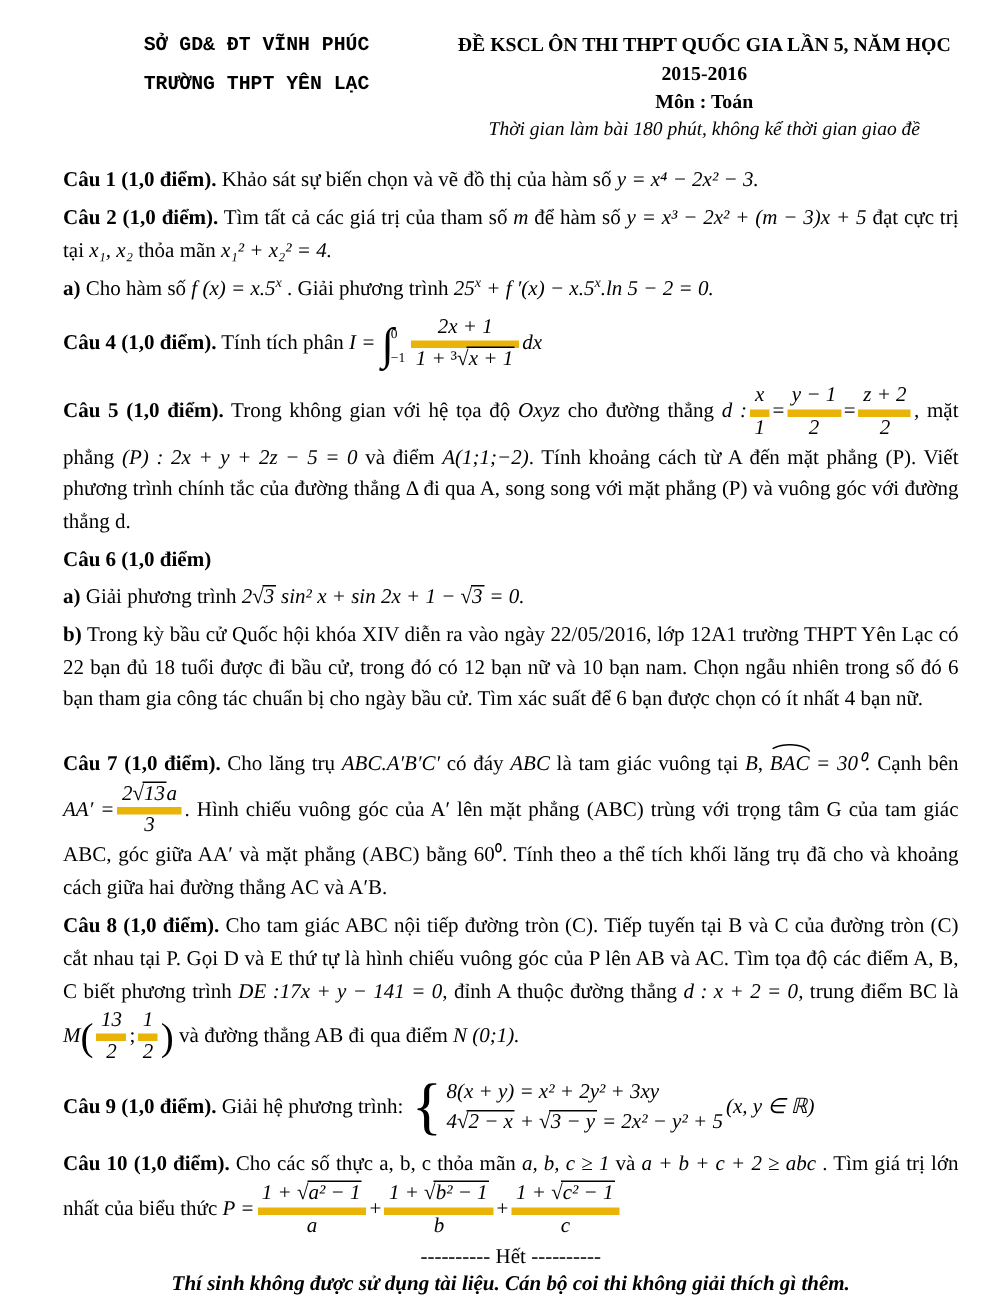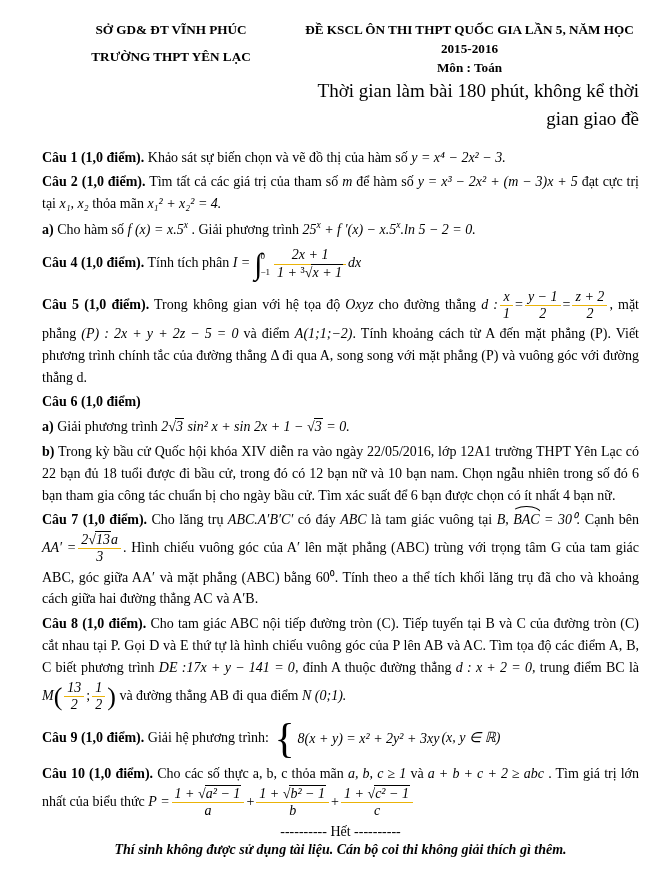--- a/index.html
+++ b/index.html
@@ -4,52 +4,52 @@
 <style>
   html,body { margin:0; padding:0; }
   body {
     width:669px; height:870px; background:#ffffff; color:#000;
     font-family:"Liberation Serif", serif; font-size:14px; overflow:hidden;
   }
   .page { padding:20px 30px 0 42px; }
 
   
   .header { display:flex; margin-bottom:14px; }
-  .h-left { width:258px; text-align:center; font-weight:bold; font-size:13.2px; }
+  .h-left { width:258px; text-align:center; font-weight:bold; font-size:13.2px;font-family:Liberation Mono, monospace; }
   .h-left .l1 { margin:2px 0 0 0; }
   .h-left .l2 { margin:11px 0 0 0; }
   .h-right { flex:1; text-align:center; font-size:13.2px; }
   .h-right p { margin:0; line-height:1.45; }
   .h-title { font-weight:bold; }
   .h-subject { font-weight:bold; }
-  .h-duration { font-size:19px;text-align:right; }
+  .h-duration { font-style:italic; font-size:13px; }
 
   
   .q { margin:0 0 3px 0; text-align:justify; line-height:1.56; }
   .qlabel { font-weight:bold; }
   .mi { font-style:italic; }
   sup.mi { font-size:0.68em; }
 
   .frac { display:inline-block; vertical-align:middle; text-align:center; line-height:1.15; margin:1px 2px; }
-  .frac > .num { display:block; border-bottom:1px solid #eab308; padding:0 3px; }
+  .frac > .num { display:block; border-bottom:5px solid #eab308; padding:0 3px; }
   .frac > .den { display:block; padding:0 3px; }
 
   .ovl { border-top:1px solid #000; padding:0 1px; margin-left:-1px; }
 
   .int { display:inline-flex; vertical-align:middle; margin:0 2px 0 4px; }
   .intsign { font-size:30px; line-height:1; font-style:normal; }
   .intlims { display:inline-flex; flex-direction:column; justify-content:space-between; font-size:9px; font-style:normal; margin-left:-2px; padding:0; }
 
   .bigp { font-size:26px; font-weight:400; vertical-align:middle; line-height:0.9; font-style:normal; }
   .sys { display:inline-flex; align-items:center; vertical-align:middle; margin:2px 2px; }
   .brace { font-size:42px; font-weight:400; line-height:0.8; margin-right:3px; font-style:normal; }
   .eqs { display:inline-flex; flex-direction:column; gap:3px; text-align:left; }
   .eqline { line-height:1.25; }
 
-  .hat { position:relative; display:inline-block; }
+  .hat { position:relative; display:inline-block;margin-top:18px; }
   .hat::before { content:""; position:absolute; left:-1px; right:-1px; top:-3px; height:5px;
     border:1px solid transparent; border-top:1px solid #000;
     border-radius:50% 50% 0 0 / 100% 100% 0 0; }
 
   .tall { margin-top:6px; margin-bottom:6px; }
 
   
   .f-het { text-align:center; margin:4px 0 2px 0; }
   .f-note { text-align:center; font-weight:bold; font-style:italic; margin:0 0 2px 0; }
 </style>
@@ -112,20 +112,21 @@
 
   <p class="q">
     <b class="qlabel">Câu 8 (1,0 điểm).</b><span> Cho tam giác ABC nội tiếp đường tròn (C). Tiếp tuyến tại B và C của đường tròn (C) cắt nhau tại P. Gọi D và E thứ tự là hình chiếu vuông góc của P lên AB và AC. Tìm tọa độ các điểm A, B, C biết phương trình </span><span class="mi">DE :17x + y − 141 = 0</span><span>, đỉnh A thuộc đường thẳng </span><span class="mi">d : x + 2 = 0</span><span>, trung điểm BC là </span><span class="mi">M</span><span class="bigp">(</span><span class="frac"><span class="num mi">13</span><span class="den mi">2</span></span><span>;</span><span class="frac"><span class="num mi">1</span><span class="den mi">2</span></span><span class="bigp">)</span><span> và đường thẳng AB đi qua điểm </span><span class="mi">N (0;1).</span>
   </p>
 
   <p class="q tall">
     <b class="qlabel">Câu 9 (1,0 điểm).</b><span> Giải hệ phương trình: </span><span class="sys">
         <span class="brace">{</span>
         <span class="eqs">
           <span class="eqline mi">8(x + y) = x² + 2y² + 3xy</span>
+          <span class="eqline"><span class="mi">4√</span><span class="ovl mi">2 − x</span><span class="mi"> + √</span><span class="ovl mi">3 − y</span><span class="mi"> = 2x² − y² + 5</span></span>
         </span>
       </span><span class="mi">(x, y ∈ ℝ)</span>
   </p>
 
   <p class="q">
     <b class="qlabel">Câu 10 (1,0 điểm).</b><span> Cho các số thực a, b, c thỏa mãn </span><span class="mi">a, b, c ≥ 1</span><span> và </span><span class="mi">a + b + c + 2 ≥ abc</span><span> . Tìm giá trị lớn nhất của biểu thức </span><span class="mi">P =</span><span class="frac"><span class="num"><span class="mi">1 + √</span><span class="ovl mi">a² − 1</span></span><span class="den mi">a</span></span><span>+</span><span class="frac"><span class="num"><span class="mi">1 + √</span><span class="ovl mi">b² − 1</span></span><span class="den mi">b</span></span><span>+</span><span class="frac"><span class="num"><span class="mi">1 + √</span><span class="ovl mi">c² − 1</span></span><span class="den mi">c</span></span>
   </p>
 
   <p class="f-het">---------- Hết ----------</p>
   <p class="f-note">Thí sinh không được sử dụng tài liệu. Cán bộ coi thi không giải thích gì thêm.</p>

